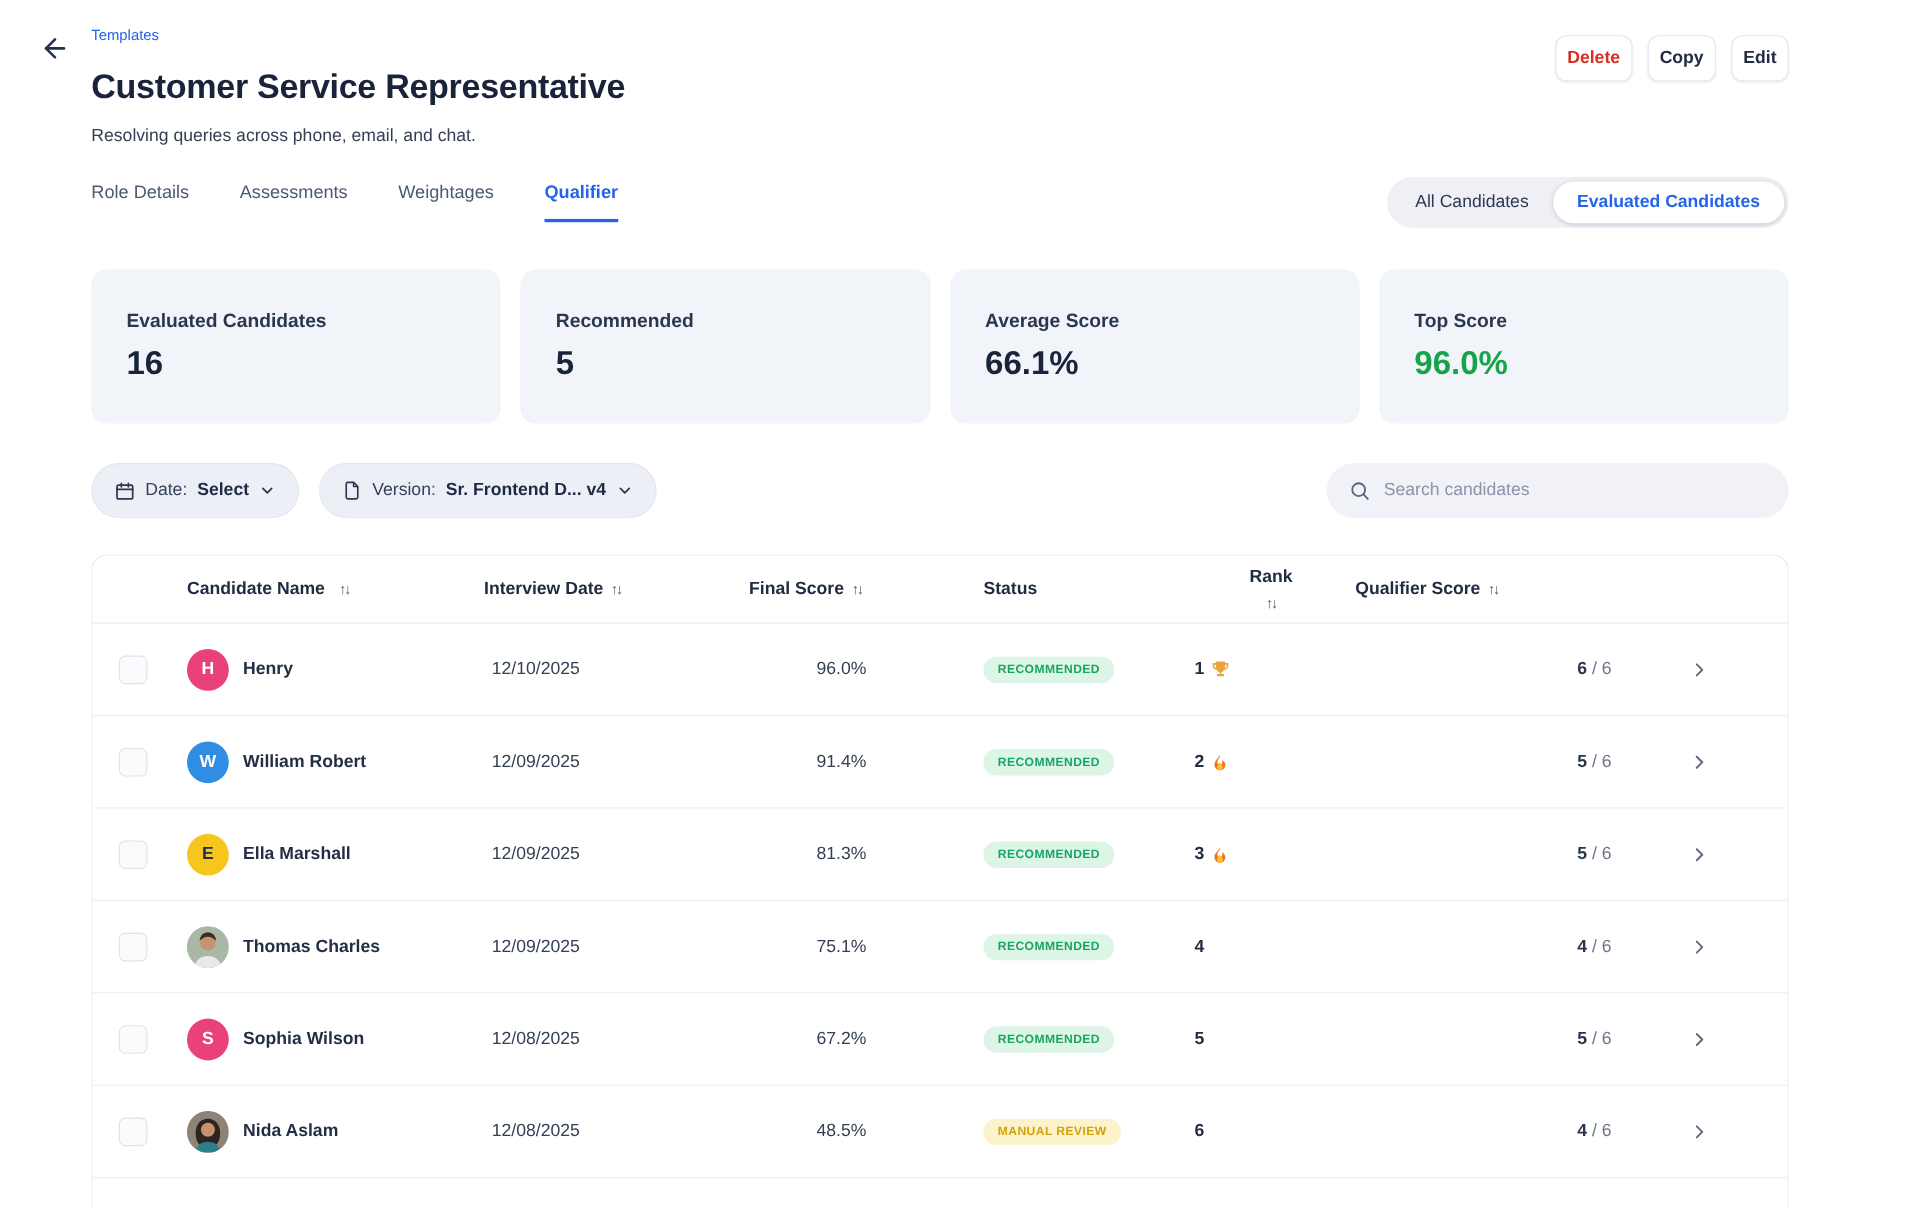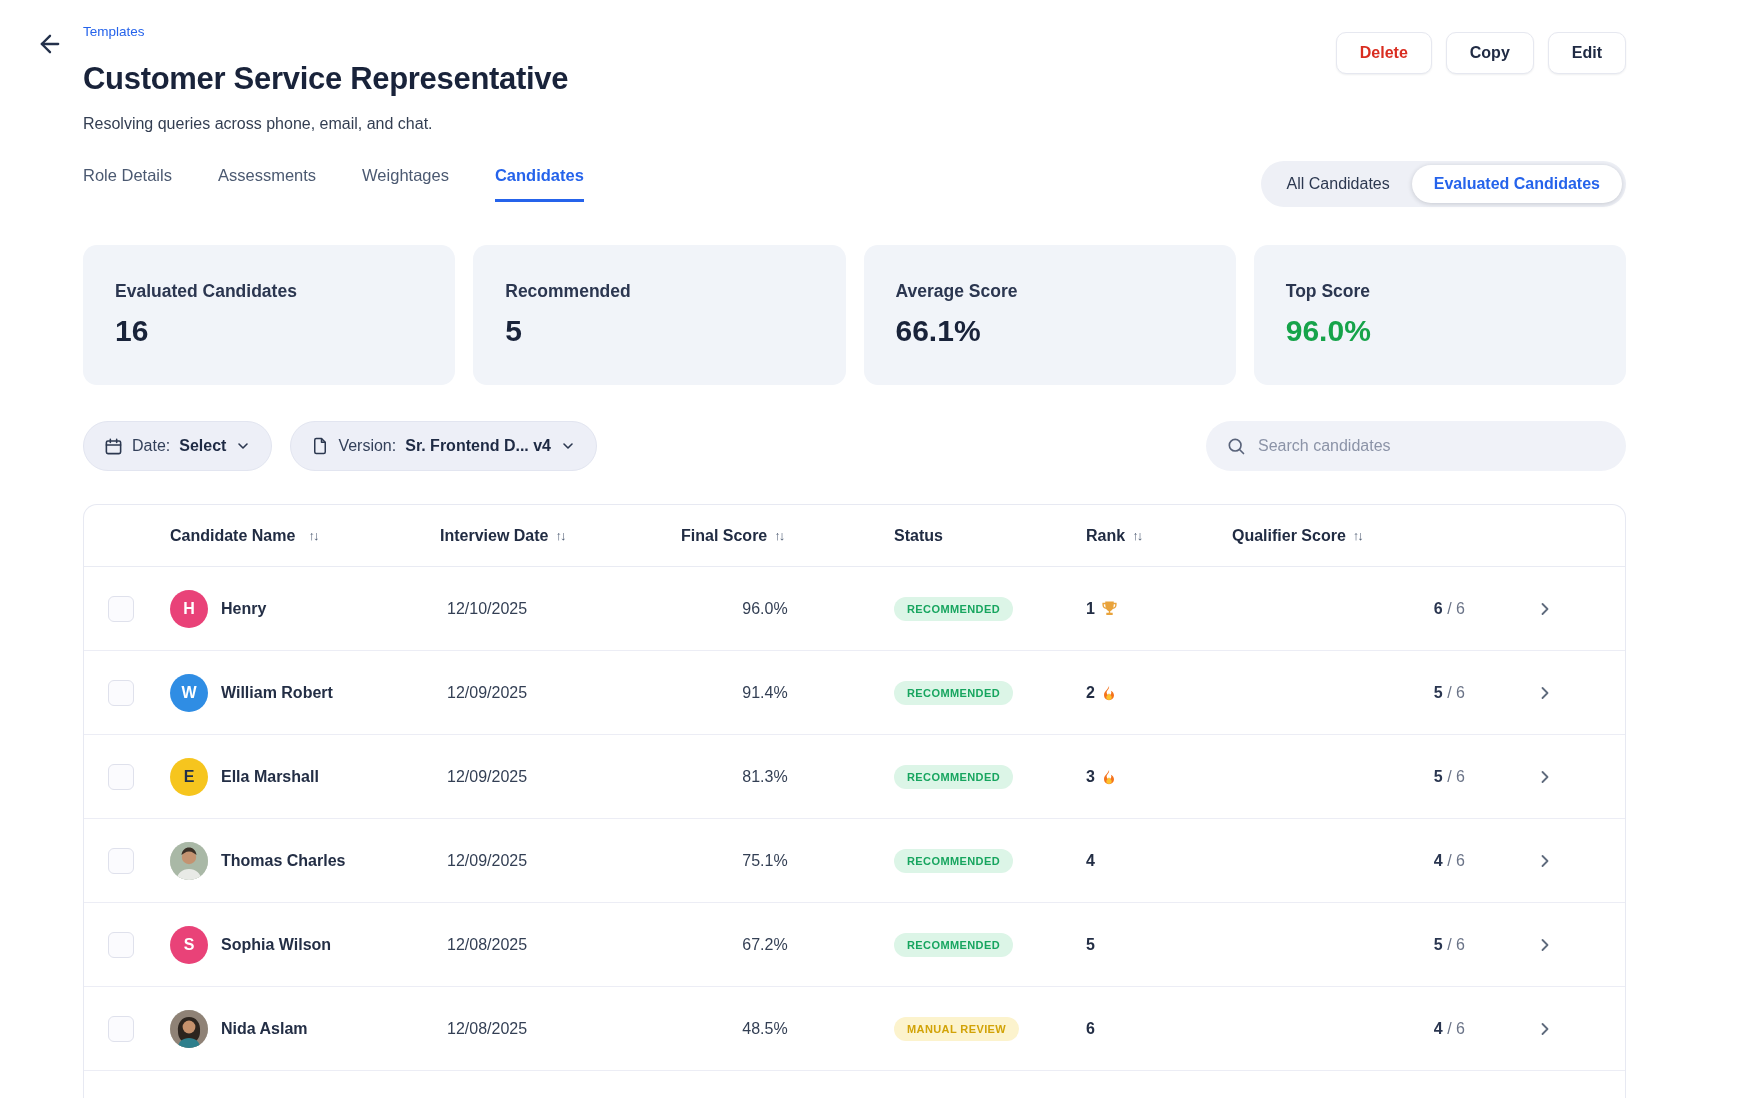--- a/index.html
+++ b/index.html
@@ -13,21 +13,21 @@
   .content { position:absolute; left:83px; top:0; width:1543px; }
 
   
   .back-btn { position:absolute; left:36px; top:30px; width:28px; height:28px; cursor:pointer; color:#23304a; }
   .header-row { display:flex; justify-content:space-between; align-items:flex-start; padding-top:24px; }
   .breadcrumb { color:#2563eb; font-size:13.5px; font-weight:500; margin-bottom:22px; }
   .page-title { font-size:31px; font-weight:700; letter-spacing:-0.3px; color:#19233a; }
   .subtitle { margin-top:18px; font-size:16px; color:#333e52; }
   .action-btns { display:flex; gap:14px; padding-top:8px; }
   .btn { background:#fff; border:1px solid #e6e8f0; border-radius:10px; box-shadow:0 1px 2px rgba(16,24,40,.07);
-         padding:11px 23px; font-size:16px; font-weight:700; color:#202b44; cursor:pointer;
+         padding:11px 10px; font-size:16px; font-weight:700; color:#202b44; cursor:pointer;
          font-family:"Liberation Sans", sans-serif;text-align:right; }
 
   
   .tabs-row { display:flex; justify-content:space-between; align-items:center; margin-top:28px; }
   .tabs { display:flex; gap:46px; }
   .tab { font-size:16.5px; color:#4b5971; padding-bottom:14px; cursor:pointer; }
   .tab.active { color:#2563eb; font-weight:700; border-bottom:3px solid #2563eb; }
 
   .segmented { background:#eef0f6; border-radius:999px; padding:4px; display:flex; align-items:center; }
   .seg-opt { padding:10px 22px; font-size:16px; color:#2c3850; border-radius:999px; cursor:pointer; white-space:nowrap; }
@@ -109,21 +109,21 @@
         <button class="btn">Copy</button>
         <button class="btn">Edit</button>
       </div>
     </div>
 
     <div class="tabs-row">
       <div class="tabs">
         <div class="tab">Role Details</div>
         <div class="tab">Assessments</div>
         <div class="tab">Weightages</div>
-        <div class="tab active">Candidates</div>
+        <div class="tab active">Qualifier</div>
       </div>
       <div class="segmented">
         <div class="seg-opt">All Candidates</div>
         <div class="seg-opt active">Evaluated Candidates</div>
       </div>
     </div>
 
     <div class="stats">
       <div class="stat-card">
         <div class="stat-label">Evaluated Candidates</div>
@@ -199,21 +199,21 @@
             <span>Interview Date</span>
             <span class="sort-glyph">↑↓</span>
           </div>
         <div class="th c-score">
             <span>Final Score</span>
             <span class="sort-glyph">↑↓</span>
           </div>
         <div class="th c-status">
             <span>Status</span>
           </div>
-        <div class="th" style="padding-left:6px;">
+        <div class="th" style="padding-left:6px;flex-direction:column;">
             <span>Rank</span>
             <span class="sort-glyph">↑↓</span>
           </div>
         <div class="th" style="padding-left:7px;">
             <span>Qualifier Score</span>
             <span class="sort-glyph">↑↓</span>
           </div>
         <div class="th"></div>
       </div>
 

